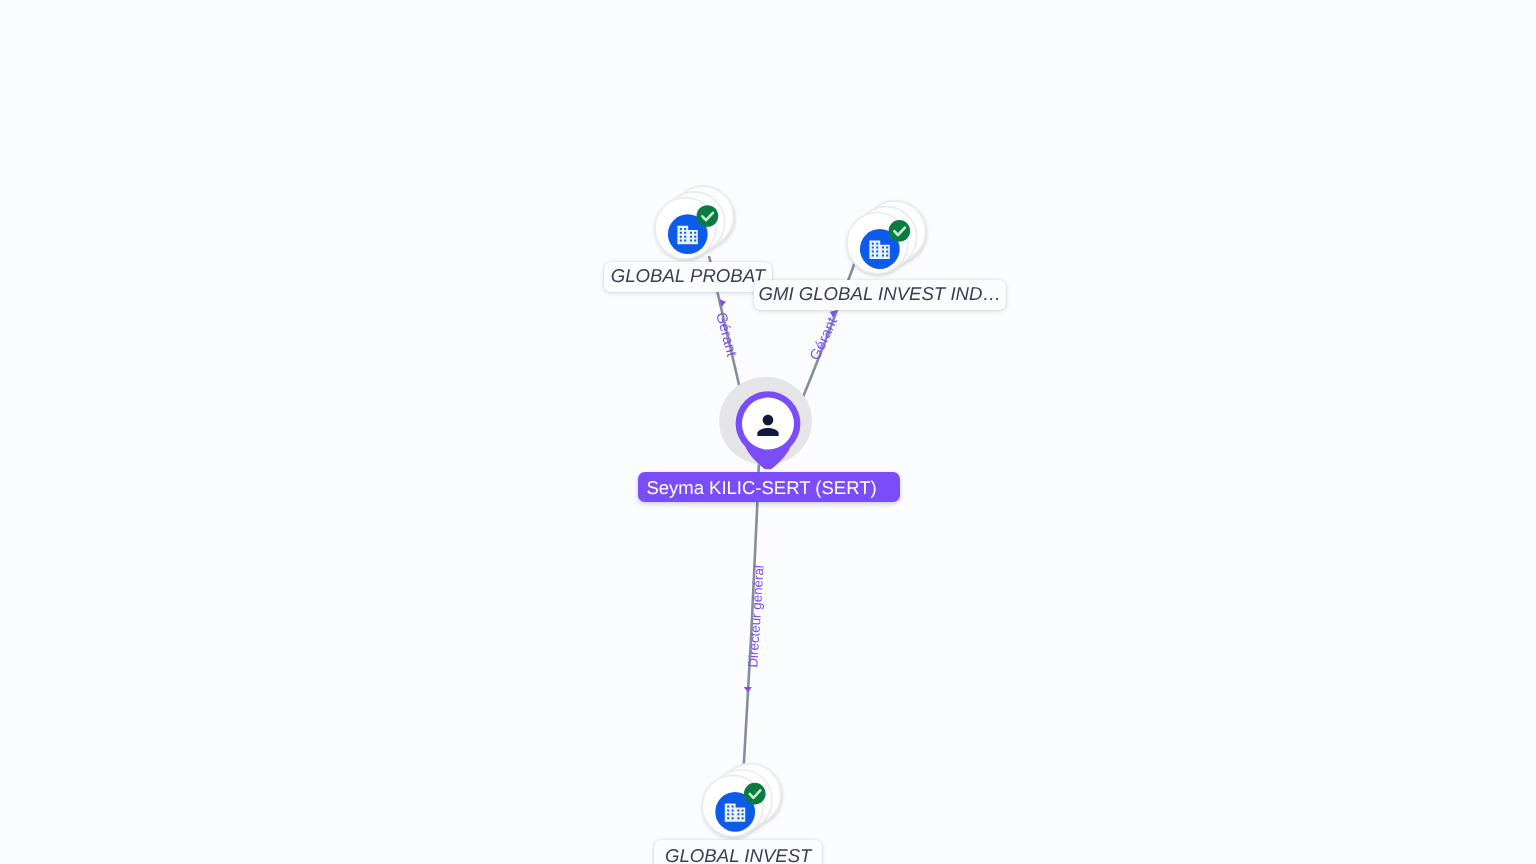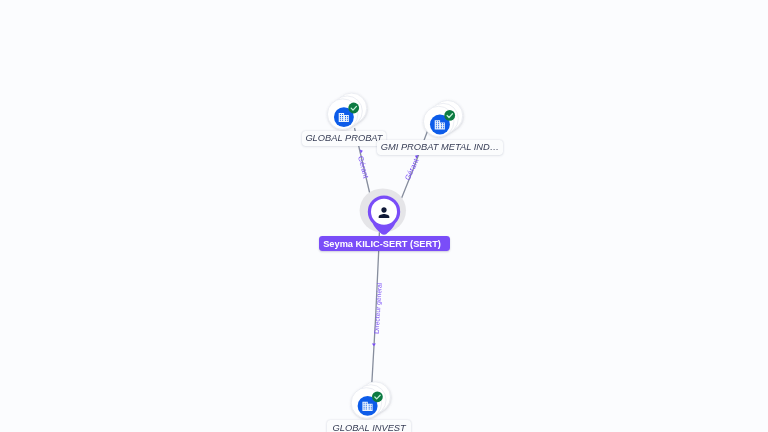--- a/index.html
+++ b/index.html
@@ -10,21 +10,21 @@
   .layer{position:absolute;left:0;top:0;width:768px;height:432px;}
   .nodelabel{opacity:0.999;position:absolute;background:#fbfcfd;border-radius:3.4px;
      color:#373d55;white-space:nowrap;line-height:1;font-size:9.3px;
      padding-top:1.6px;box-sizing:border-box;
      box-shadow:0 0.5px 2.5px rgba(40,50,80,.16), 0 0 1px rgba(120,130,160,.22);
      display:flex;align-items:center;justify-content:center;font-style:italic;}
   .personlabel{opacity:0.999;position:absolute;background:#7a4df8;border-radius:3.4px;color:#fff;
      font-size:9.25px;white-space:nowrap;line-height:1;
      display:flex;align-items:center;justify-content:flex-start;
      padding-left:4.3px;padding-top:1.6px;box-sizing:border-box;
-     box-shadow:0 1px 2px rgba(50,40,90,.22);font-weight:bold;}
+     box-shadow:0 1px 2px rgba(50,40,90,.22);}
 </style>
 </head>
 <body>
 
 <div id="stage">
 
   <svg class="layer" id="edge-layer" viewBox="0 0 768 432" aria-hidden="true">
       <path d="M354.5,128 Q363,165 372,203" fill="none" stroke="#868d9d" stroke-width="1.3"></path>
       <path d="M427.5,131 Q413.4,170 398,207" fill="none" stroke="#868d9d" stroke-width="1.3"></path>
       <path d="M380,216 Q377.07,300 371.8,384" fill="none" stroke="#868d9d" stroke-width="1.3"></path>
@@ -93,17 +93,17 @@
         <path d="M-2.05,1.35 L2.05,1.35 L0,-1.35 Z" fill="#7a4df8" transform="translate(361.6,151.2) rotate(75)"></path>
         <text x="412.2" y="169.6" fill="#7a4df8" font-family="&quot;Liberation Sans&quot;,sans-serif" font-size="7.4" text-anchor="middle" dominant-baseline="middle" transform="rotate(-65,412.2,169.6)">Gérant</text>
         <path d="M-2.05,1.35 L2.05,1.35 L0,-1.35 Z" fill="#7a4df8" transform="translate(416.2,156.4) rotate(-65)"></path>
         <text x="378.5" y="308.2" fill="#7a4df8" font-family="&quot;Liberation Sans&quot;,sans-serif" font-size="6.7" text-anchor="middle" dominant-baseline="middle" transform="rotate(-86.4,378.5,308.2)">Directeur général</text>
         <path d="M-2.05,1.35 L2.05,1.35 L0,-1.35 Z" fill="#7a4df8" transform="translate(373.9,344.8) rotate(180)"></path>
       </g>
   </svg>
 
   <div class="layer" id="label-layer" style="pointer-events:none">
       <div class="nodelabel" style="left: 301.9px; top: 131px; width: 84.2px; height: 14.6px;">GLOBAL PROBAT</div>
-      <div class="nodelabel" style="left: 377.2px; top: 140px; width: 125.4px; height: 14.6px;">GMI PROBAT METAL IND…</div>
+      <div class="nodelabel" style="left: 377.2px; top: 140px; width: 125.4px; height: 14.6px;">GMI GLOBAL INVEST IND…</div>
       <div class="personlabel" style="left: 318.9px; top: 236.4px; width: 130.8px; height: 14.4px;">Seyma KILIC-SERT (SERT)</div>
       <div class="nodelabel" style="left: 327.2px; top: 420.3px; width: 83.9px; height: 14.6px;">GLOBAL INVEST</div>
     </div>
 </div>
 
 </body></html>

